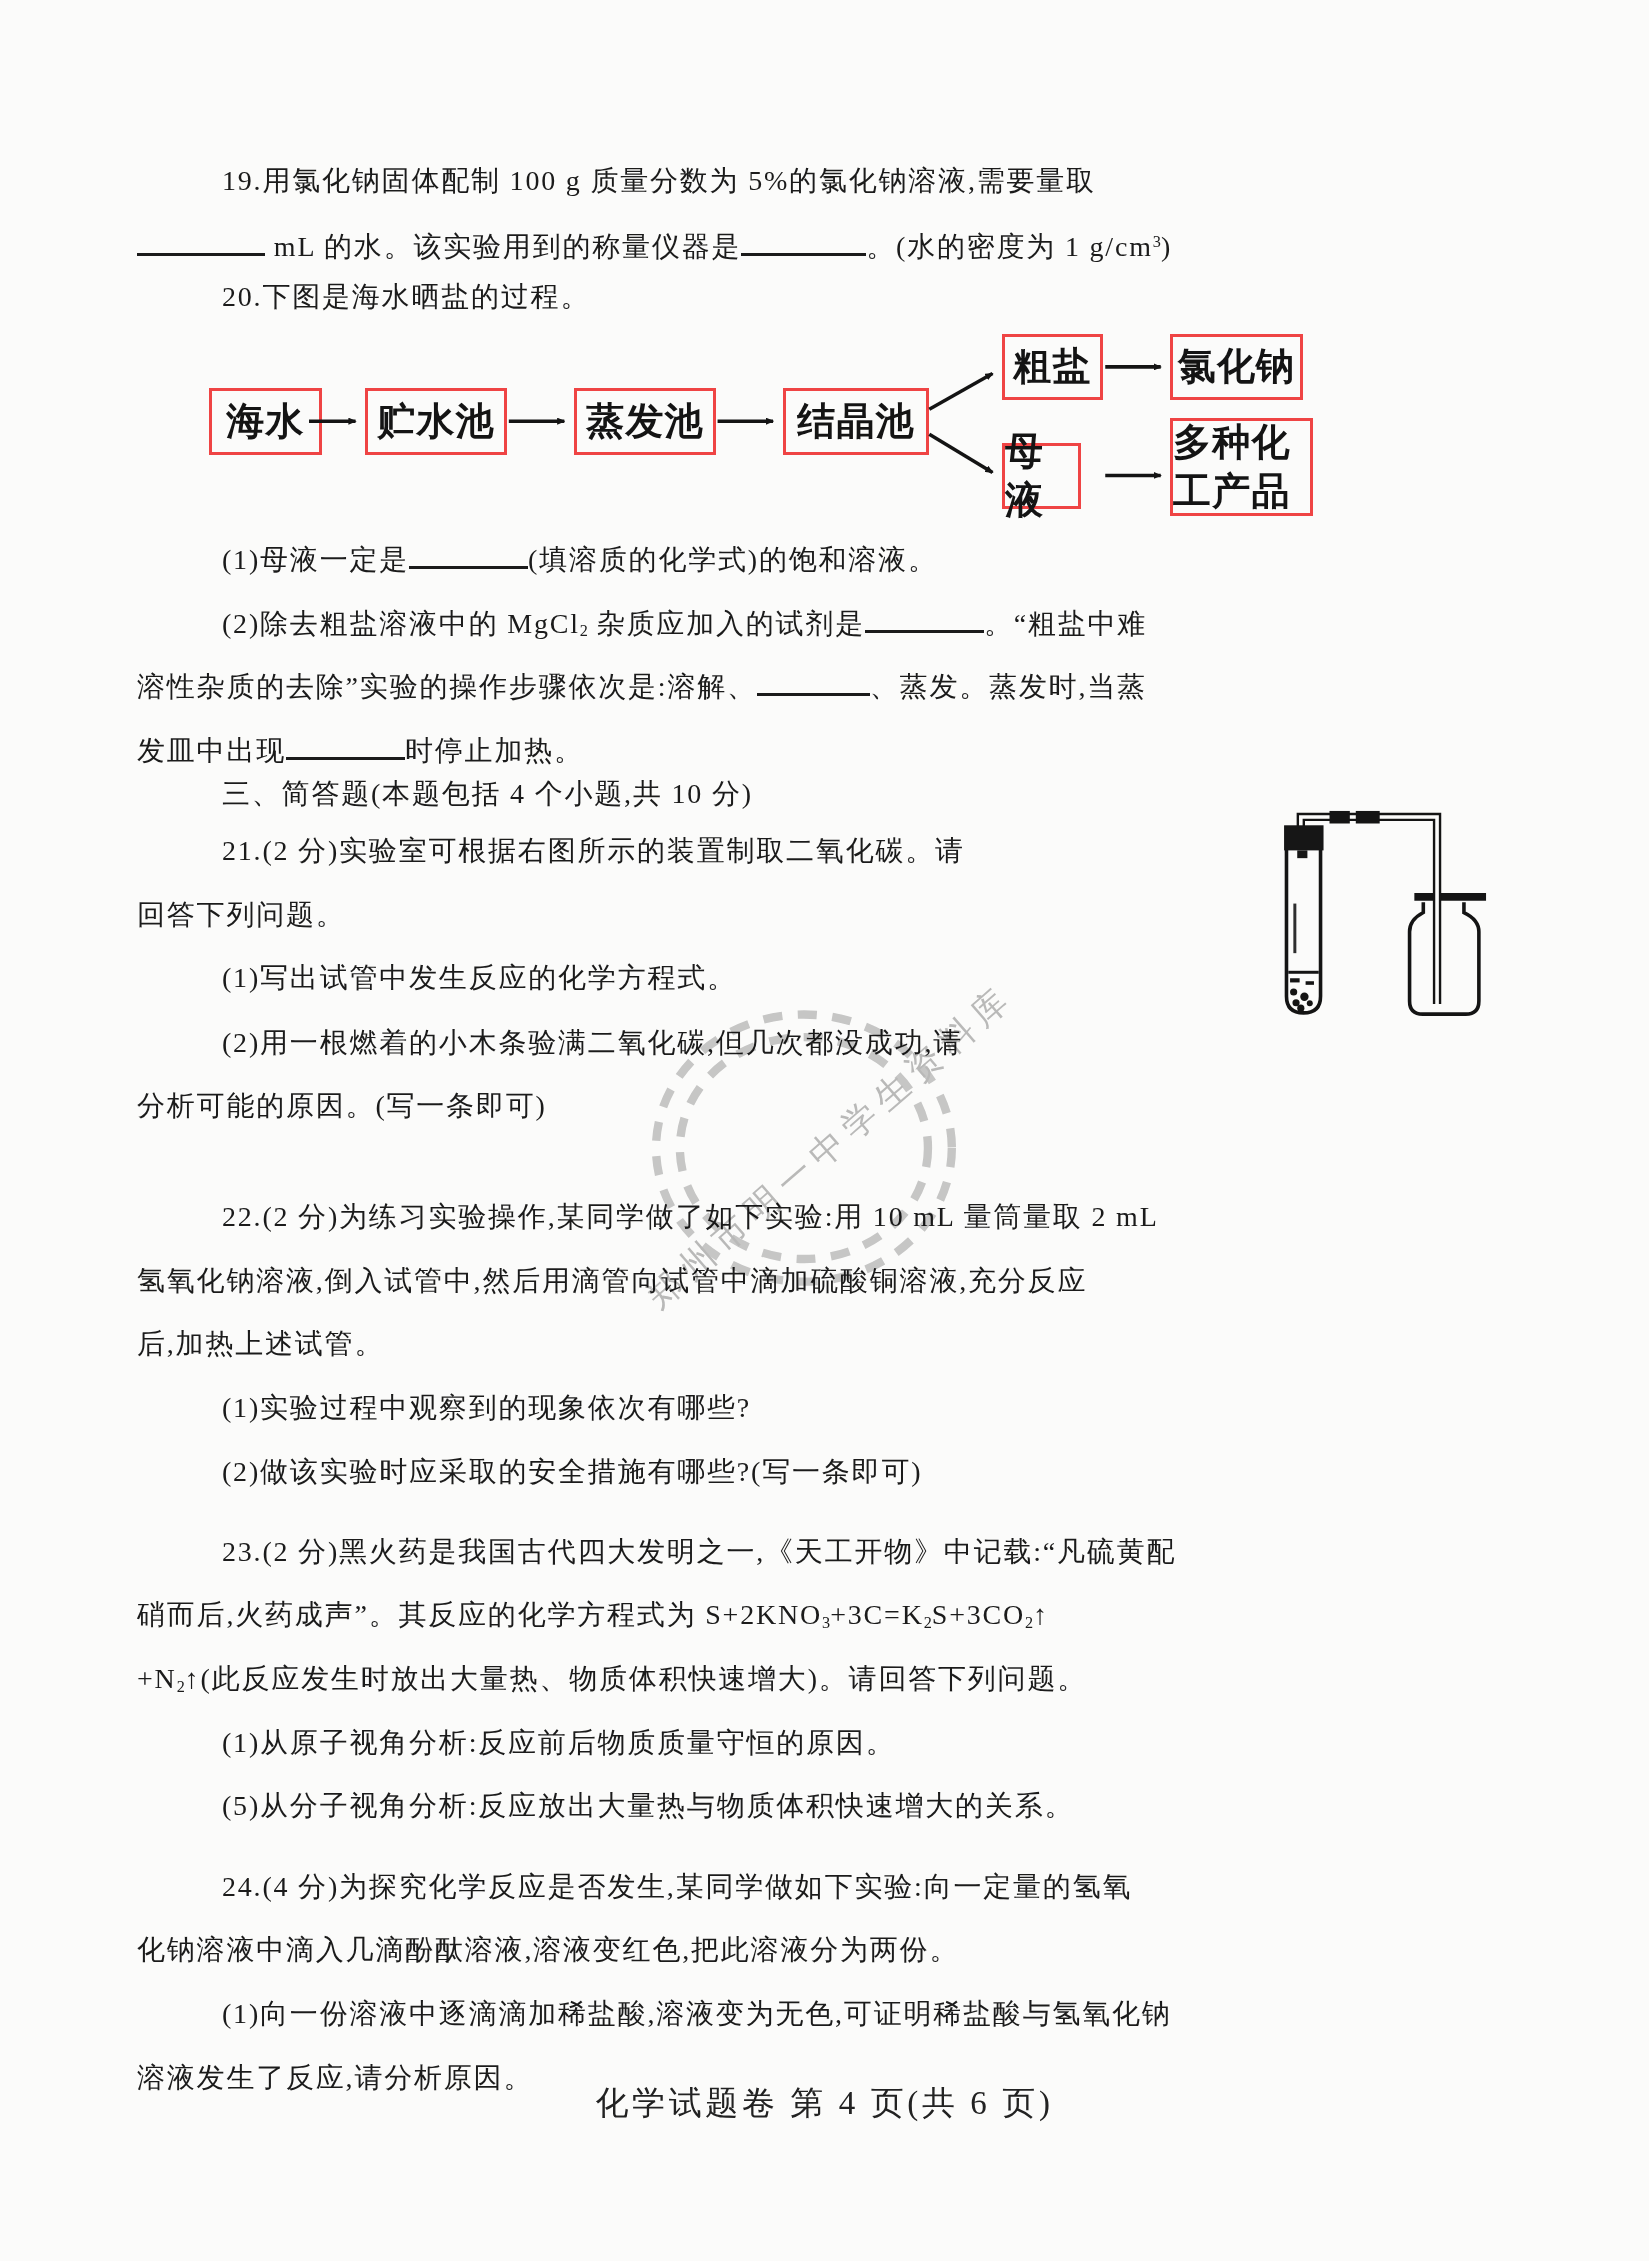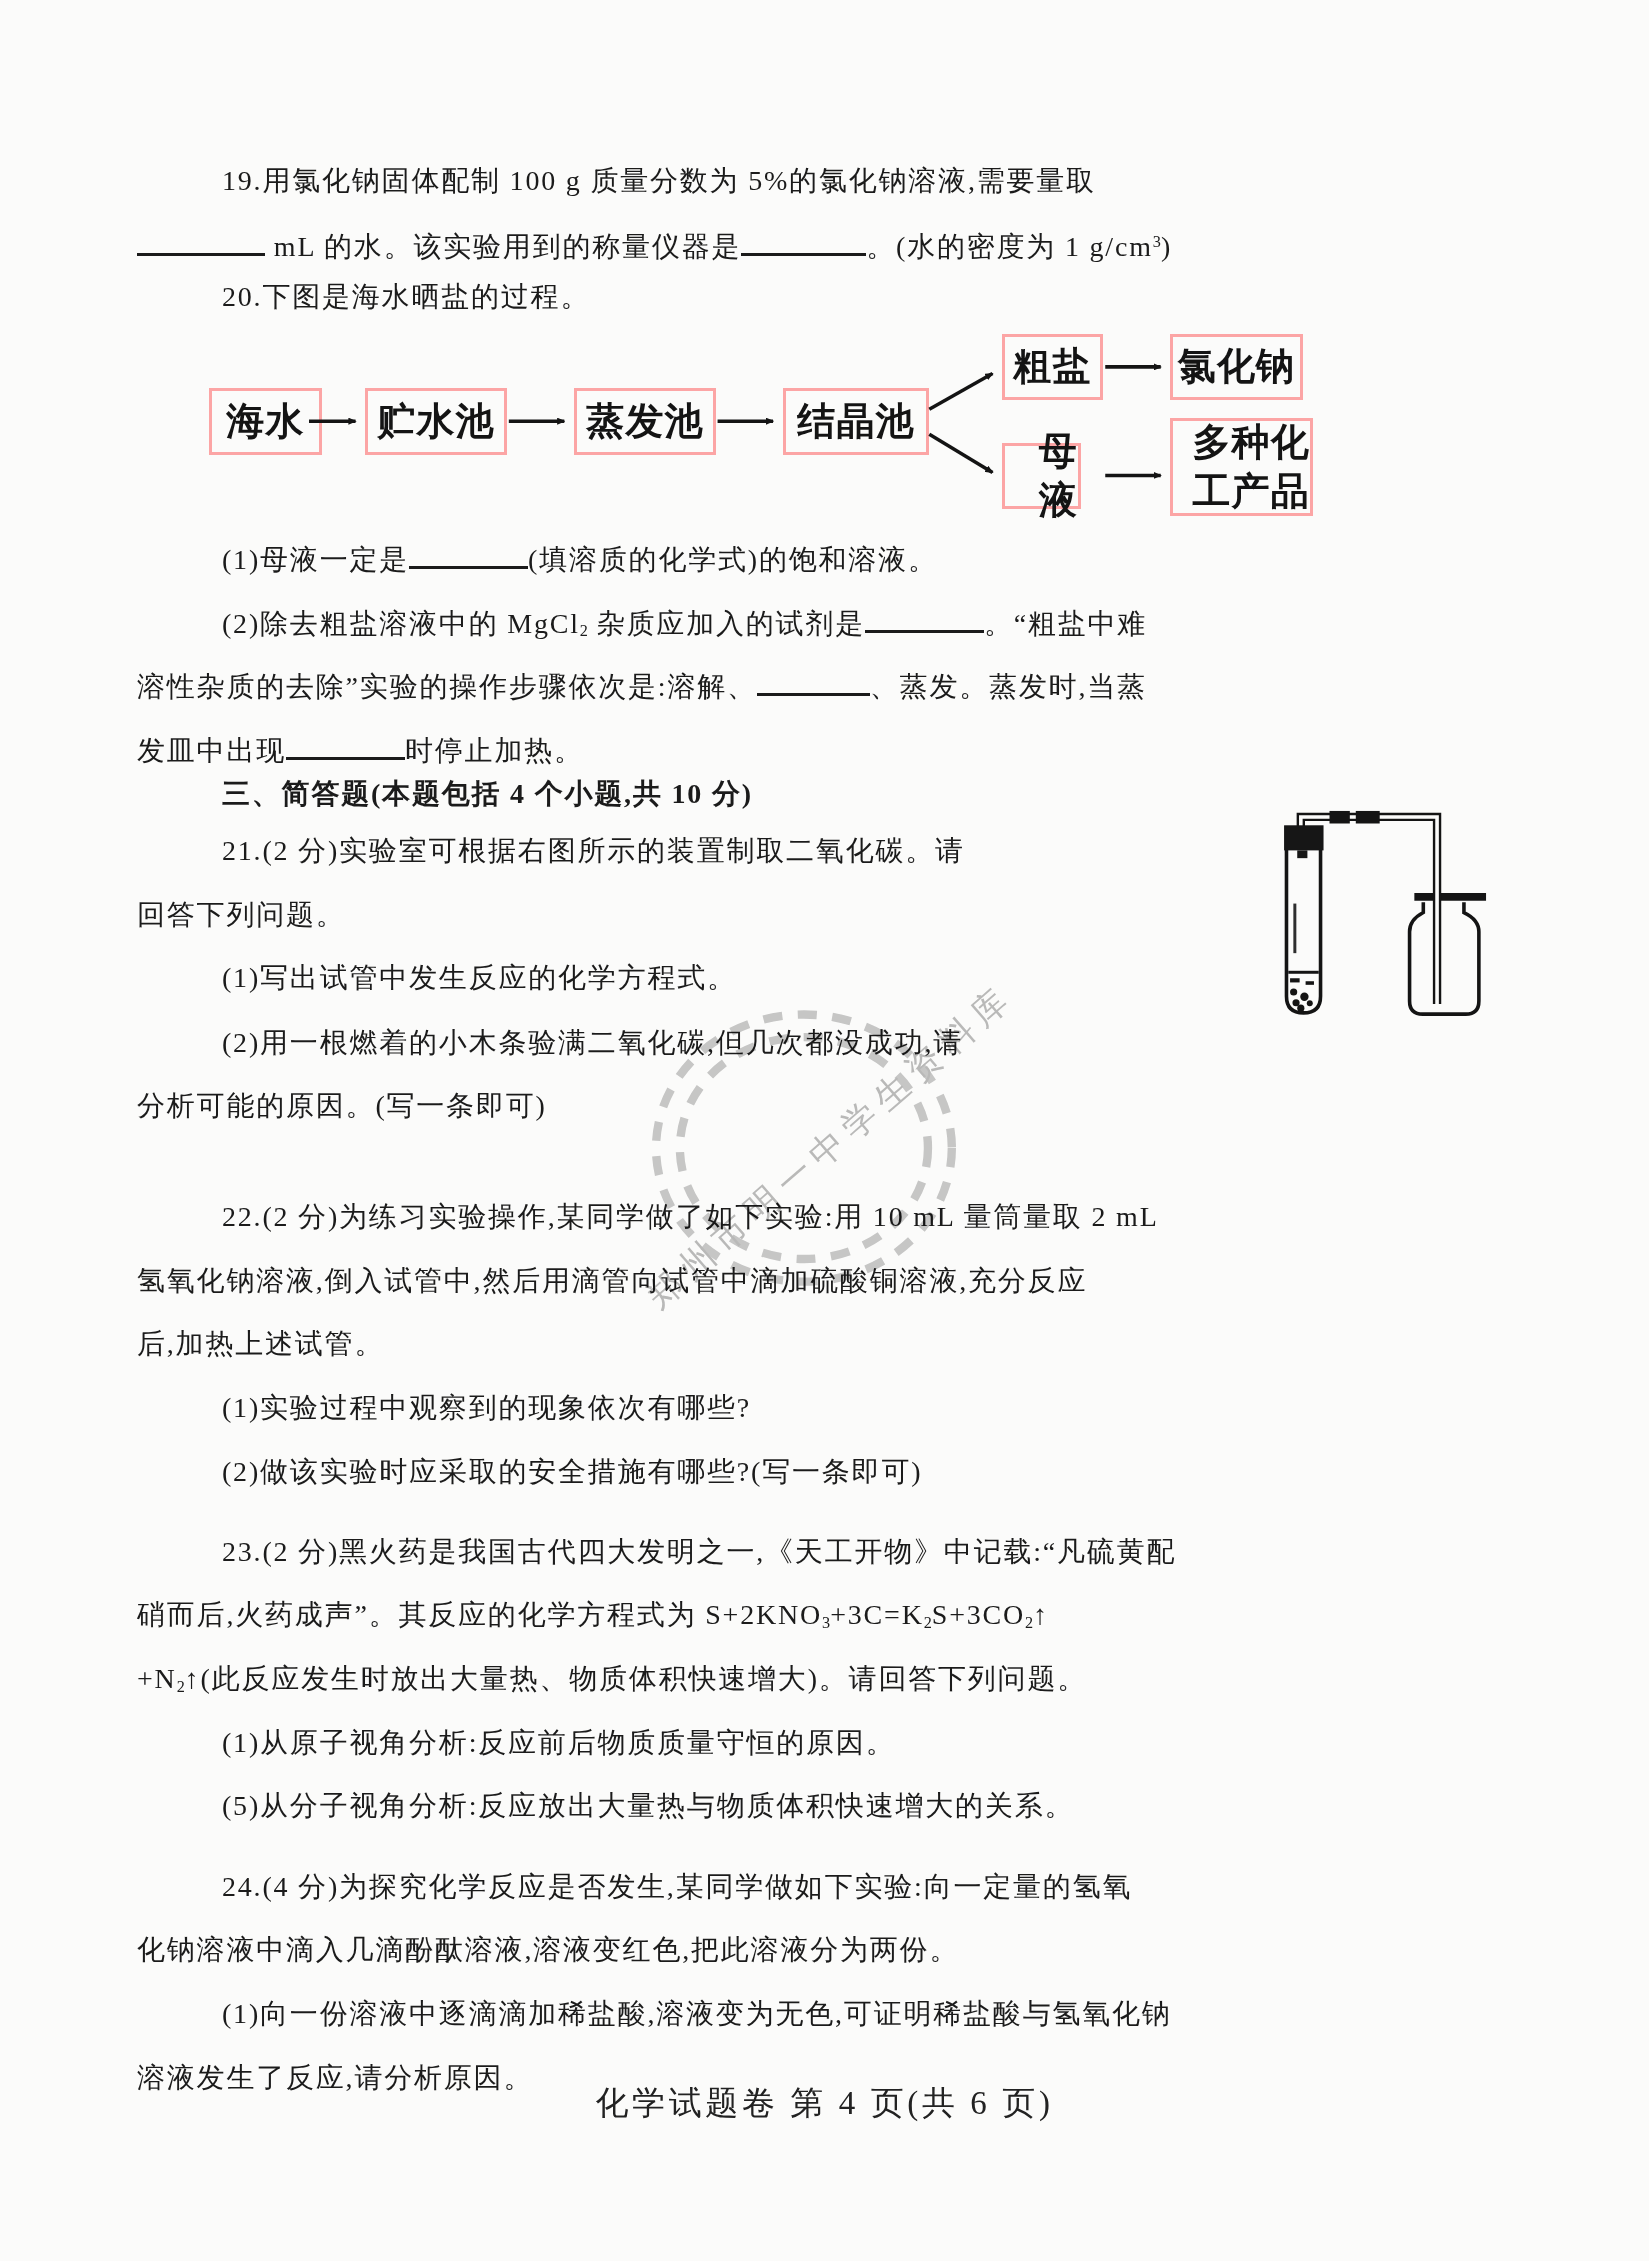--- a/index.html
+++ b/index.html
@@ -10,35 +10,35 @@
     font-family:"Liberation Serif","DejaVu Serif",serif;
     color:#1b1b1b;
   }
   
   .ln{
     position:absolute;left:137px;
     font-size:28px;line-height:1.35;letter-spacing:1.8px;
     white-space:nowrap;color:#1b1b1b;font-weight:500;
   }
   .indent{padding-left:85px;}
-  .heading{font-weight:bold;}
+  .heading{font-weight:normal;}
   .ln sub{font-size:0.58em;vertical-align:-0.22em;letter-spacing:0;}
   .ln sup{font-size:0.58em;vertical-align:0.55em;letter-spacing:0;}
   .blank{
     display:inline-block;height:0.92em;
     border-bottom:3.6px solid #1b1b1b;
     vertical-align:baseline;
   }
   
   .fc-box{
     position:absolute;box-sizing:border-box;
-    border:3px solid #fca5a5;background:transparent;
+    border:3px solid #ef4444;background:transparent;
     display:flex;align-items:center;justify-content:center;
     font-size:38px;line-height:1.3;letter-spacing:1.2px;
-    text-align:right;color:#141414;font-weight:600;
+    text-align:left;color:#141414;font-weight:600;
   }
   .fc-svg,.wm-svg,.fig{position:absolute;}
   
   .wm-svg{mix-blend-mode:multiply;opacity:.9;pointer-events:none;}
   
   .footer{
     position:absolute;top:2081px;left:0;width:100%;
     text-align:center;font-size:33px;letter-spacing:3.6px;
     color:#222;font-weight:400;
   }

